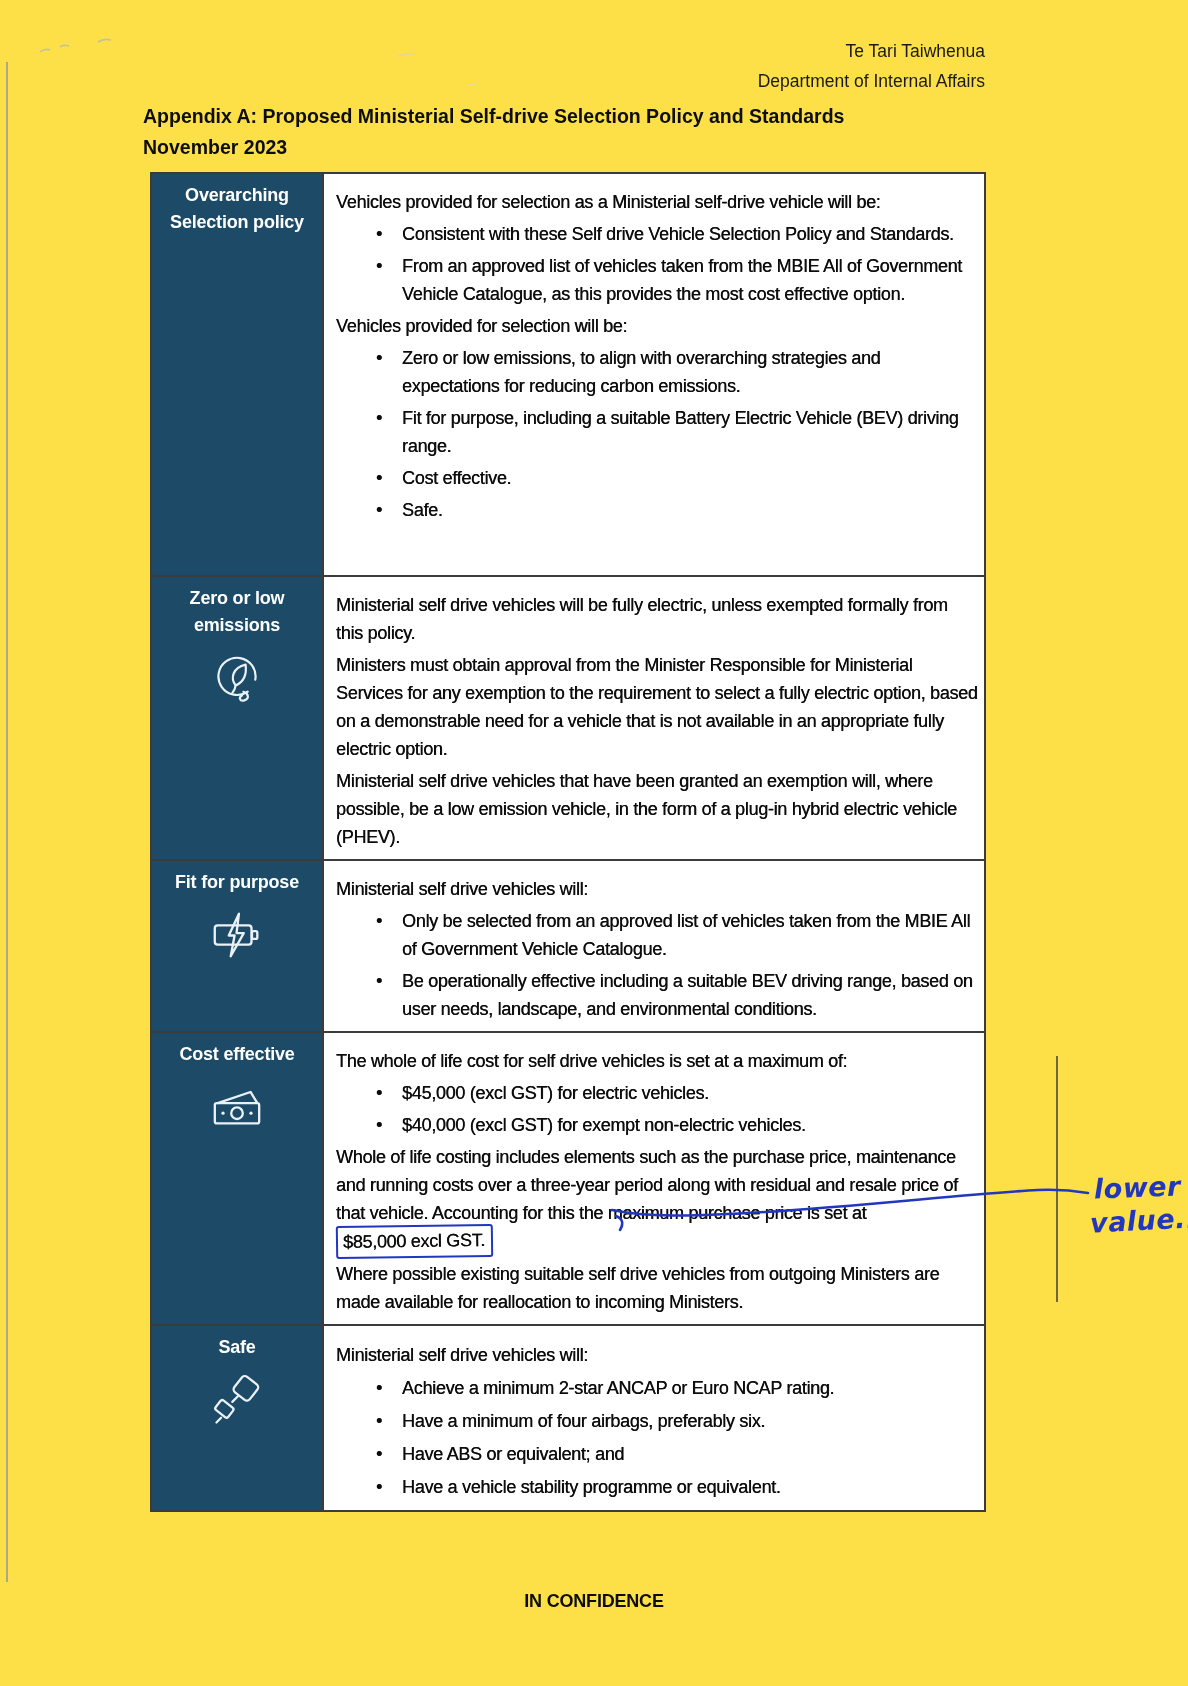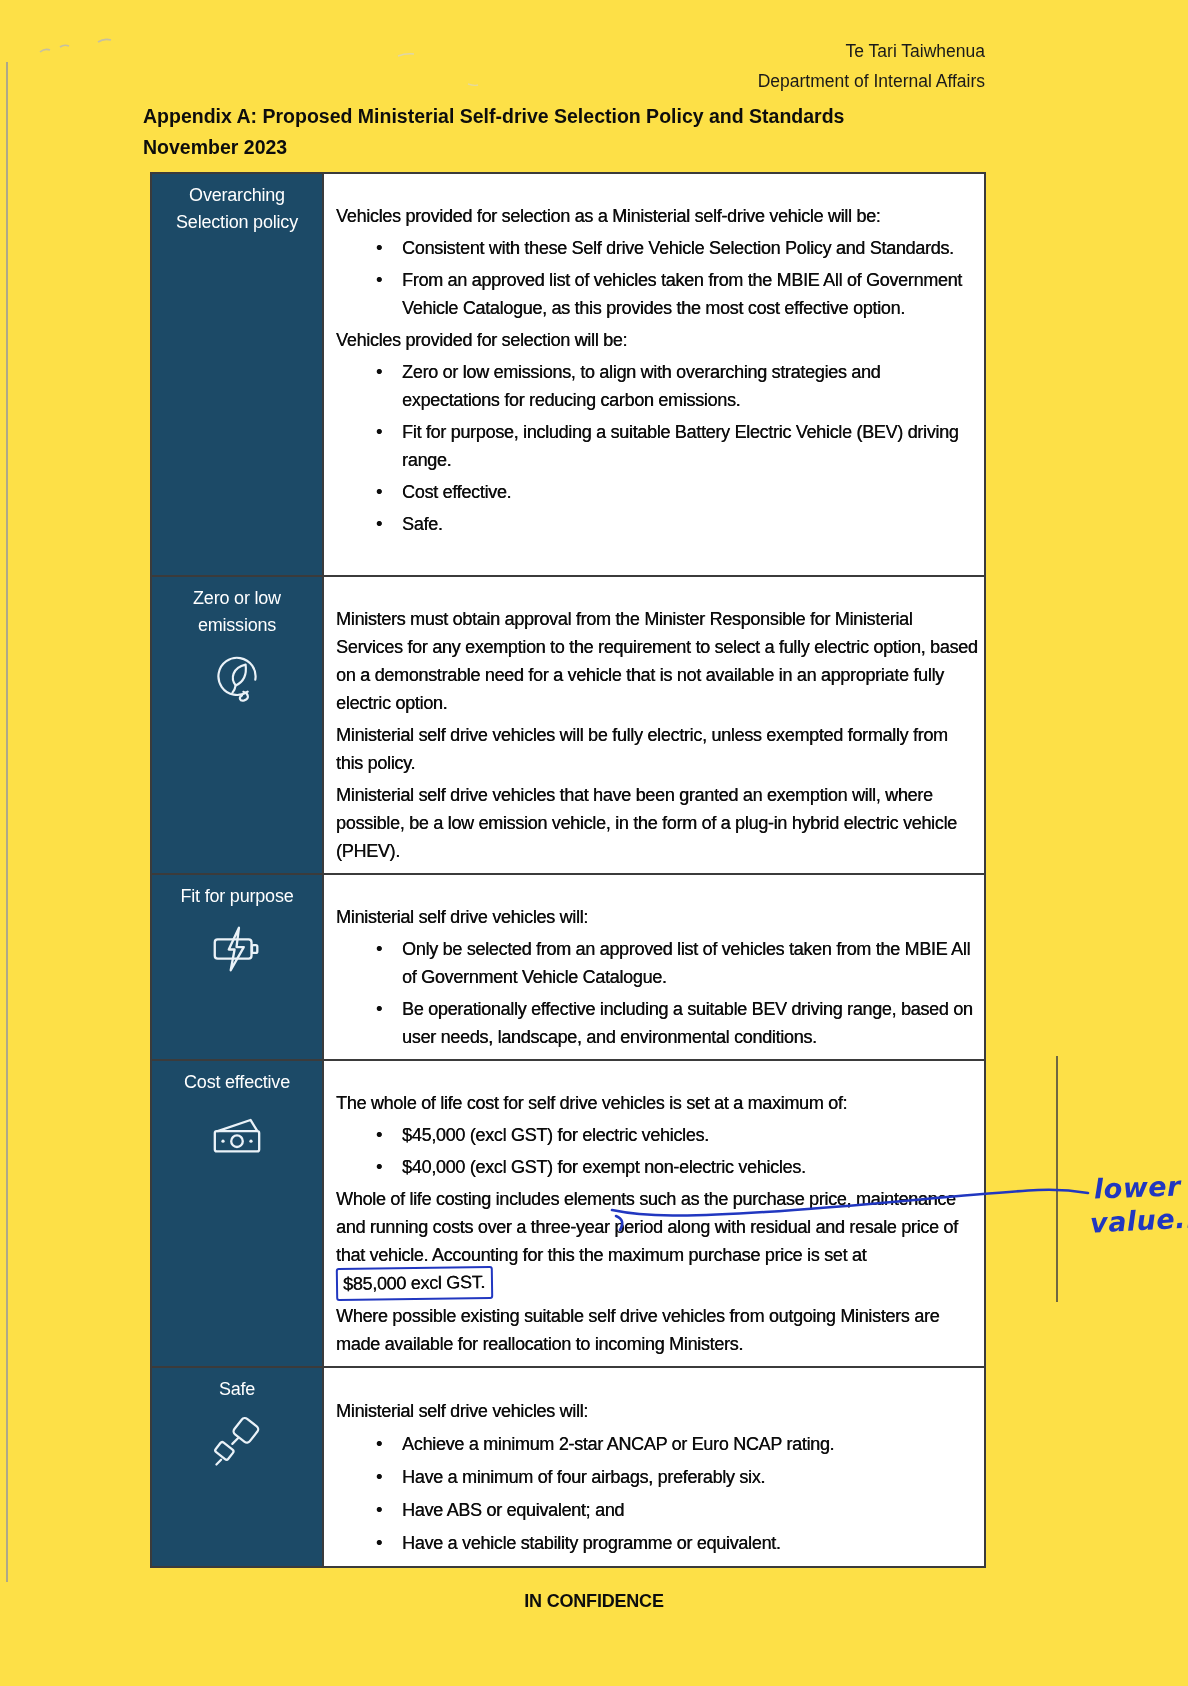--- a/index.html
+++ b/index.html
@@ -31,26 +31,26 @@
   .prow:nth-child(2){min-height:261px;}
   .prow:nth-child(3){min-height:148px;}
   .prow:nth-child(4){min-height:277px;}
   .prow:nth-child(5){min-height:163px;}
 
   .phead{
     width:172px;flex:0 0 172px;background:var(--header-bg);color:var(--header-text);
     border-right:2px solid var(--border);box-sizing:border-box;
     text-align:center;padding:8px 8px 0 8px;
   }
-  .phead-label{font-weight:normal;font-size:18px;line-height:27px;letter-spacing:-0.2px;}
+  .phead-label{font-weight:bold;font-size:18px;line-height:27px;letter-spacing:-0.2px;}
   .phead-icon{margin-top:10px;}
   .phead-icon svg{display:inline-block;}
 
   .pcontent{
-    flex:1;padding:24px 6px 4px 12px;box-sizing:border-box;
+    flex:1;padding:10px 6px 4px 12px;box-sizing:border-box;
     font-size:18px;line-height:28px;letter-spacing:-0.3px;color:#0c0c0c;
     text-shadow:0.35px 0 0 #222;
   }
   .item{margin:4px 0;}
   .prow:nth-child(5) .item{margin:5px 0;}
   .li{display:flex;}
   .li .dot{flex:0 0 26px;margin-left:40px;text-align:left;}
   .li .litext{flex:1;}
 
   .price-box{
@@ -134,22 +134,22 @@
         <div class="phead">
           <div class="phead-label">Zero or low emissions</div>
           <div class="phead-icon"><svg width="58" height="62" viewBox="0 0 64 68">
               <circle cx="32" cy="30" r="20.5" fill="none" stroke="#eaf2f8" stroke-width="2.4" stroke-linecap="round" stroke-linejoin="round" stroke-dasharray="112 17" transform="rotate(55 32 30)"></circle>
               <path d="M30.5 40 C24.5 32 27 20.5 41.5 17 C43 28.5 38.5 36.5 30.5 40 Z" fill="none" stroke="#eaf2f8" stroke-width="2.4" stroke-linecap="round" stroke-linejoin="round"></path>
               <path d="M30.5 40 C30 43.5 29 45.5 27 48" fill="none" stroke="#eaf2f8" stroke-width="2.4" stroke-linecap="round" stroke-linejoin="round"></path>
               <path d="M39 47 c6 2 7 7.5 1 9.5 c-5 1.5 -6.5 -3.5 -2.5 -5.5" fill="none" stroke="#eaf2f8" stroke-width="2.4" stroke-linecap="round" stroke-linejoin="round"></path>
             </svg></div>
         </div>
         <div class="pcontent">
+          <div class="item p">Ministerial self drive vehicles will be fully electric, unless exempted formally from this policy.</div>
           <div class="item p">Ministers must obtain approval from the Minister Responsible for Ministerial Services for any exemption to the requirement to select a fully electric option, based on a demonstrable need for a vehicle that is not available in an appropriate fully electric option.</div>
-          <div class="item p">Ministerial self drive vehicles will be fully electric, unless exempted formally from this policy.</div>
           <div class="item p">Ministerial self drive vehicles that have been granted an exemption will, where possible, be a low emission vehicle, in the form of a plug-in hybrid electric vehicle (PHEV).</div>
         </div>
       </div>
       <div class="prow">
         <div class="phead">
           <div class="phead-label">Fit for purpose</div>
           <div class="phead-icon"><svg width="62" height="58" viewBox="0 0 64 60">
               <rect x="9" y="20" width="38" height="20" rx="3" fill="none" stroke="#eaf2f8" stroke-width="2.4" stroke-linecap="round" stroke-linejoin="round"></rect>
               <rect x="47.5" y="26" width="5.5" height="8" rx="1.5" fill="none" stroke="#eaf2f8" stroke-width="2.4" stroke-linecap="round" stroke-linejoin="round"></rect>
               <path d="M34 8 L23.5 30.5 L29.5 30.5 L25.5 52 L39 28 L31.5 28 Z" fill="none" stroke="#eaf2f8" stroke-width="2.4" stroke-linecap="round" stroke-linejoin="round"></path>

